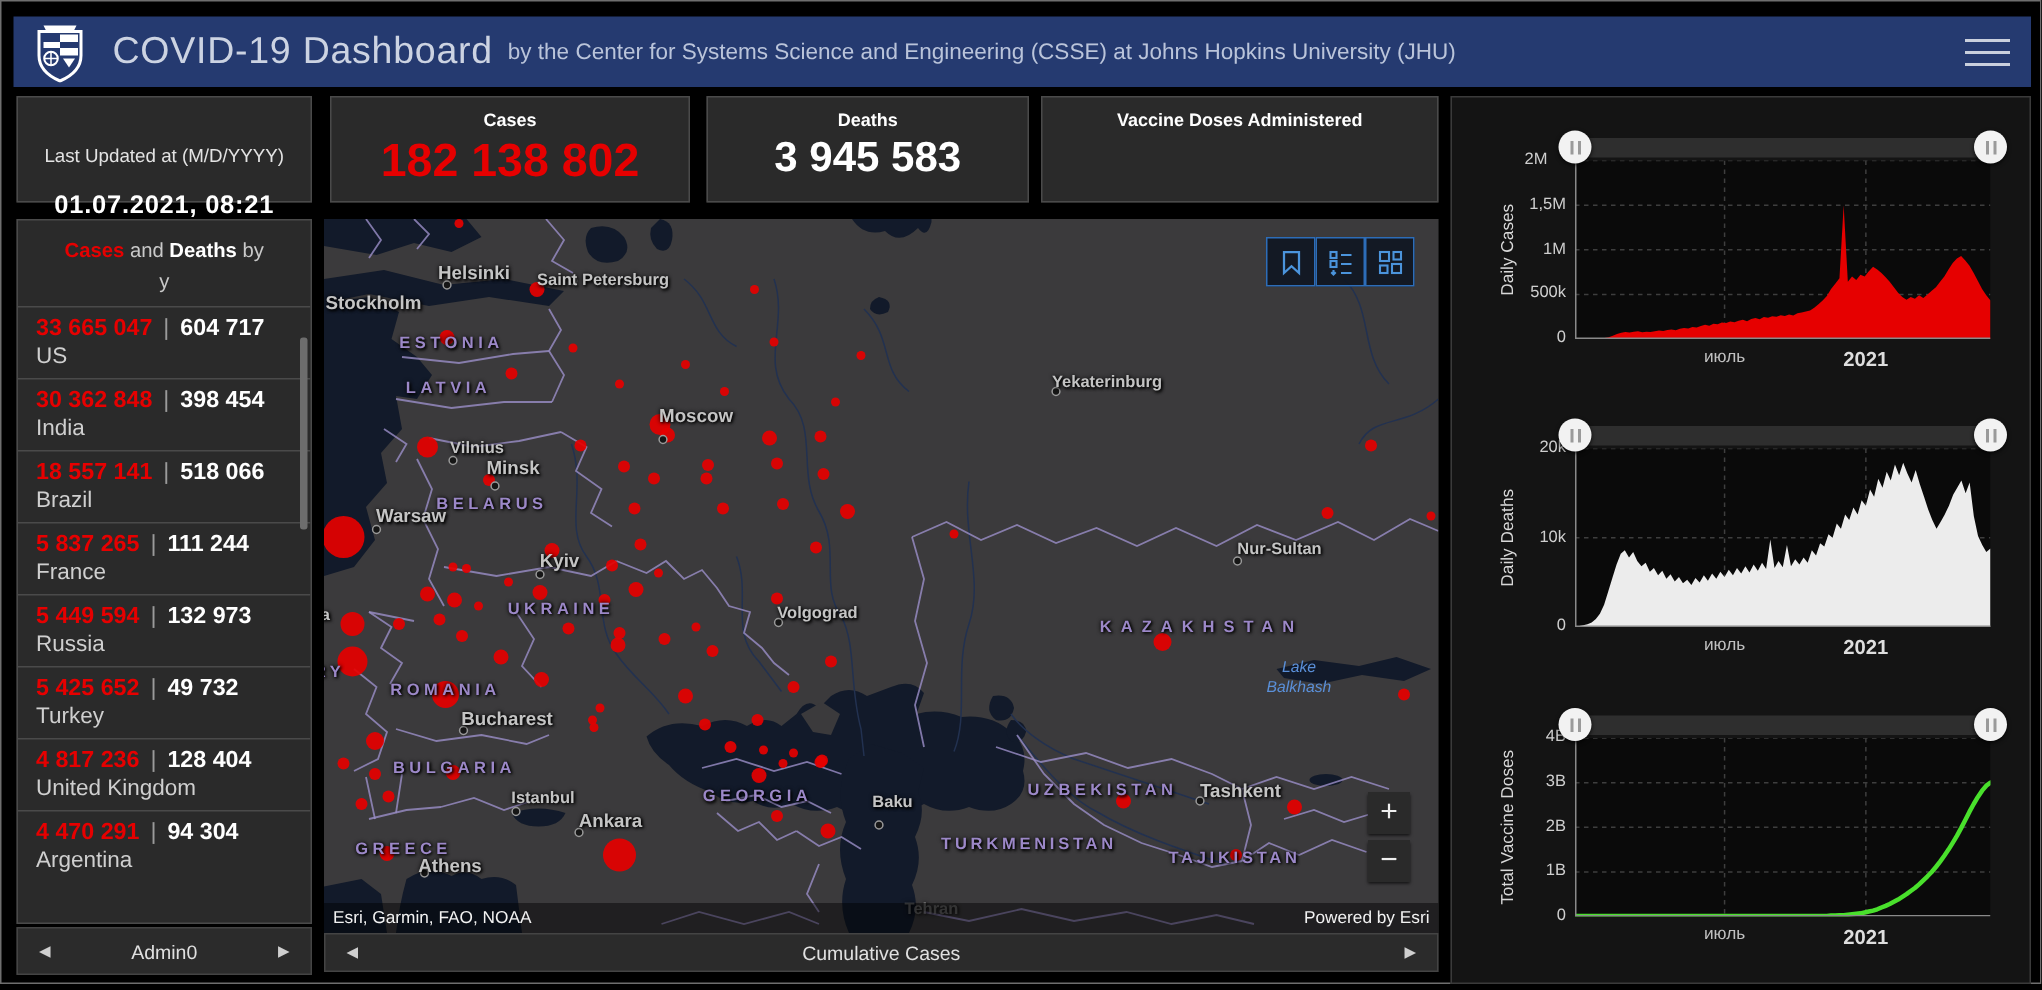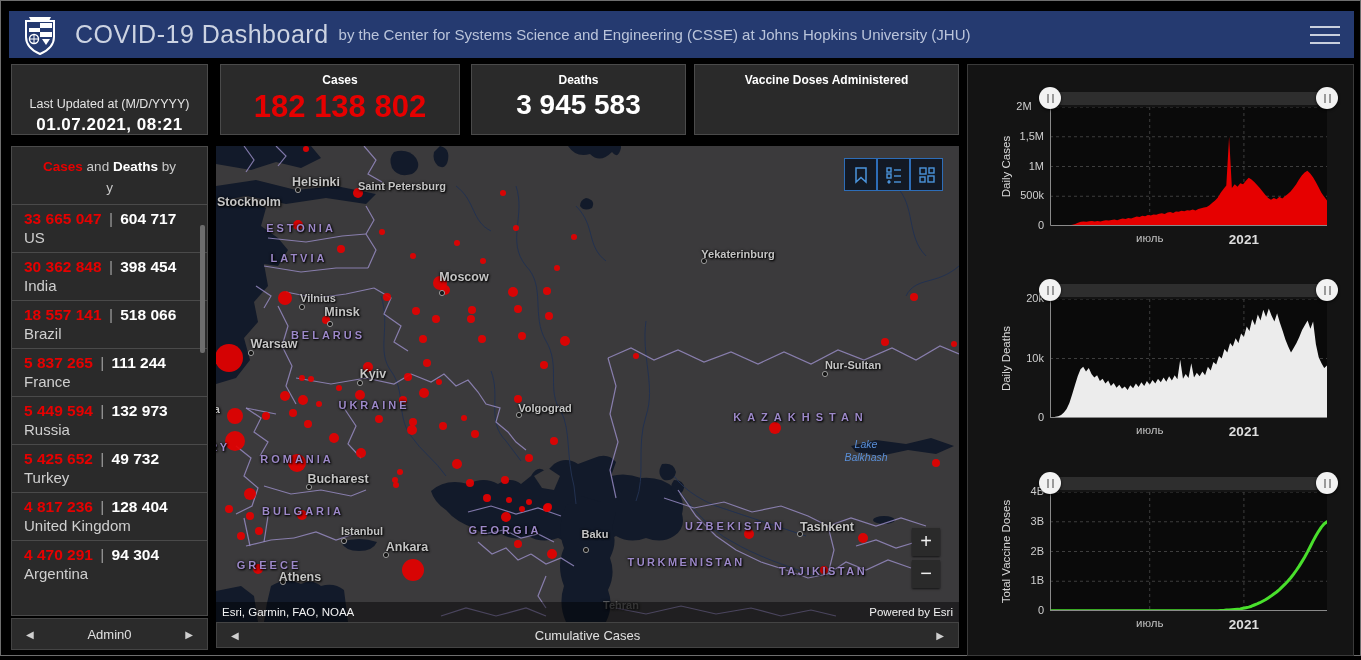--- a/index.html
+++ b/index.html
@@ -13,21 +13,21 @@
   #logo { width:34px; height:40px; margin-right:18px; flex:0 0 auto; }
   #title { color:#ccd3e2; font-size:25px; font-weight:500; letter-spacing:.5px; white-space:nowrap; }
   #subtitle { color:#bac4da; font-size:15px; margin-left:10px; white-space:nowrap; }
   #menu { margin-left:auto; width:30px; height:22px; display:flex; flex-direction:column; justify-content:space-between; padding:2px 0; cursor:pointer; }
   #menu i { display:block; height:2px; background:#c9cfdd; }
 
   
   .panel { position:absolute; background:#2a2a2a; border:1px solid #4a4a4a; }
   #p-updated { left:10px; top:63px; width:197px; height:71px; text-align:center; padding-top:32px; }
   #p-updated .lbl { color:#e3e3e3; font-size:12.5px; }
-  #p-updated .val { color:#fff; font-size:17px; font-weight:bold; margin-top:4px; letter-spacing:.5px; }
+  #p-updated .val { color:#fff; font-size:17px; font-weight:bold; margin-top:16px; letter-spacing:.5px; }
   .statcard { text-align:center; padding-top:8px; }
   .statcard .lbl { color:#fff; font-size:12px; font-weight:bold; }
   #p-cases { left:219px; top:63px; width:240px; height:71px; }
   #p-cases .num { color:#e60000; font-size:31px; font-weight:bold; margin-top:2px; }
   #p-deaths { left:470px; top:63px; width:215px; height:71px; }
   #p-deaths .num { color:#fff; font-size:28px; font-weight:bold; margin-top:2px; }
   #p-vax { left:693px; top:63px; width:265px; height:71px; }
   #p-vax .num { color:#35d435; font-size:28px; font-weight:bold; margin-top:4px; }
 
   

